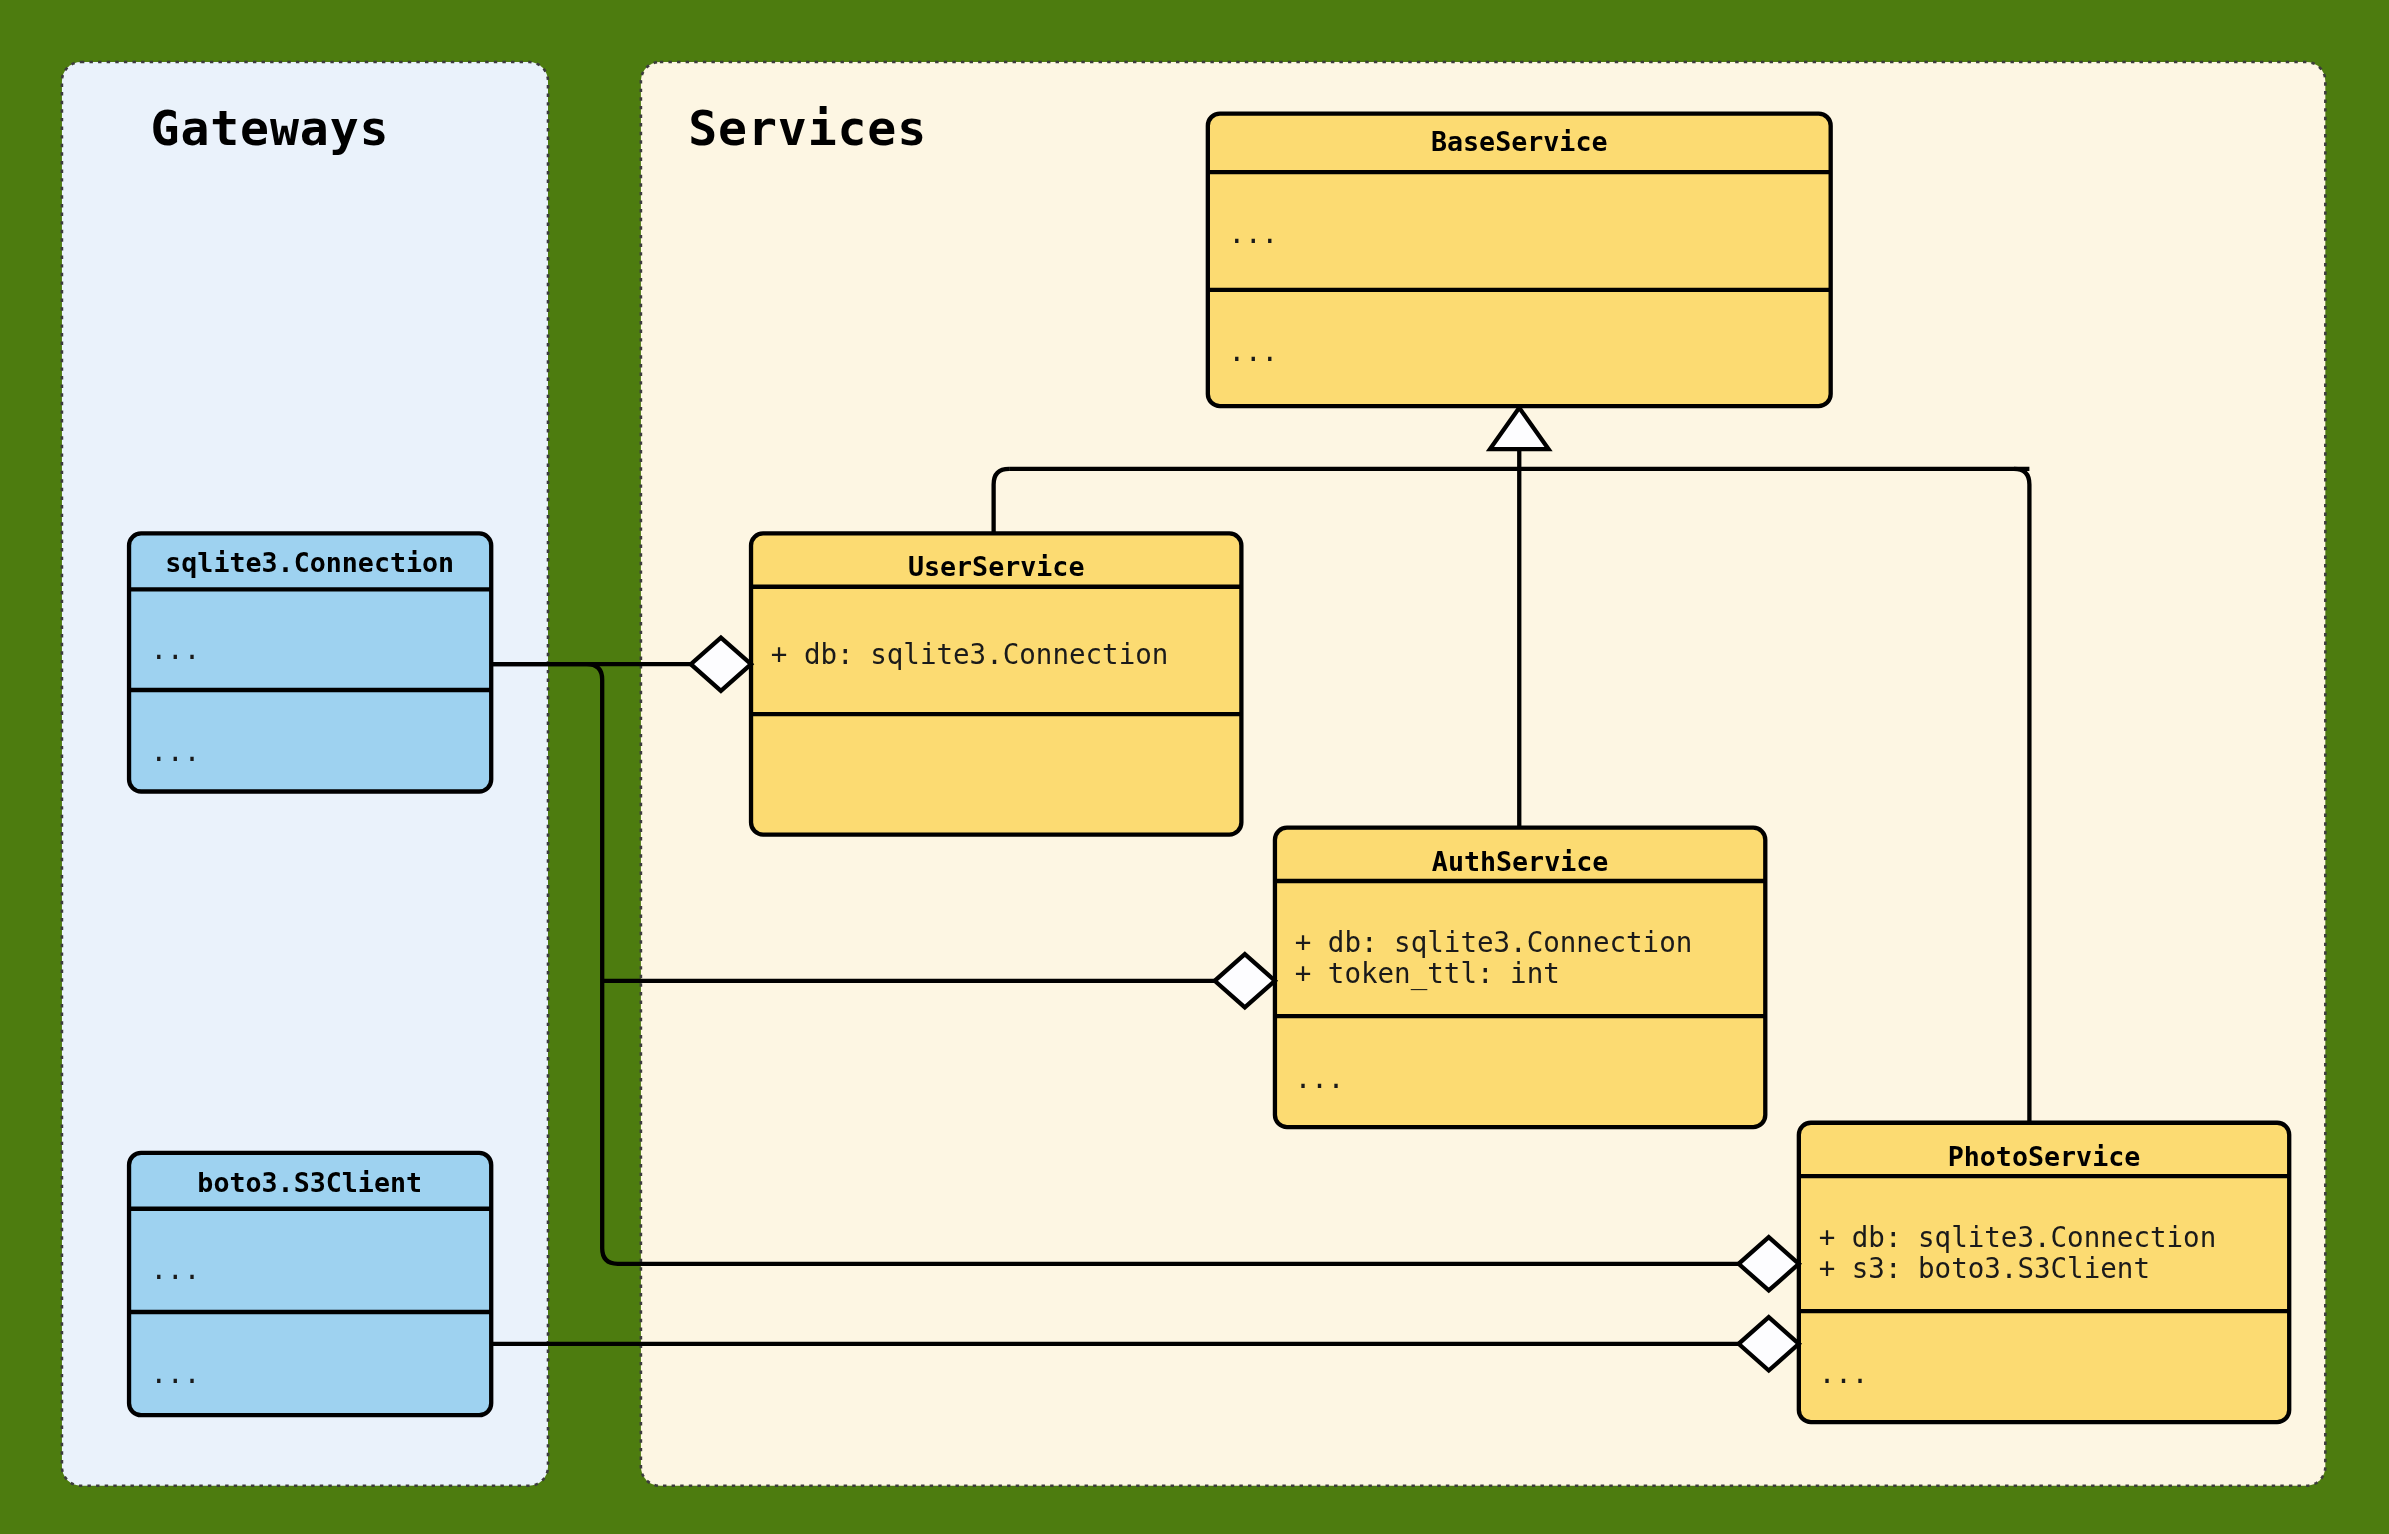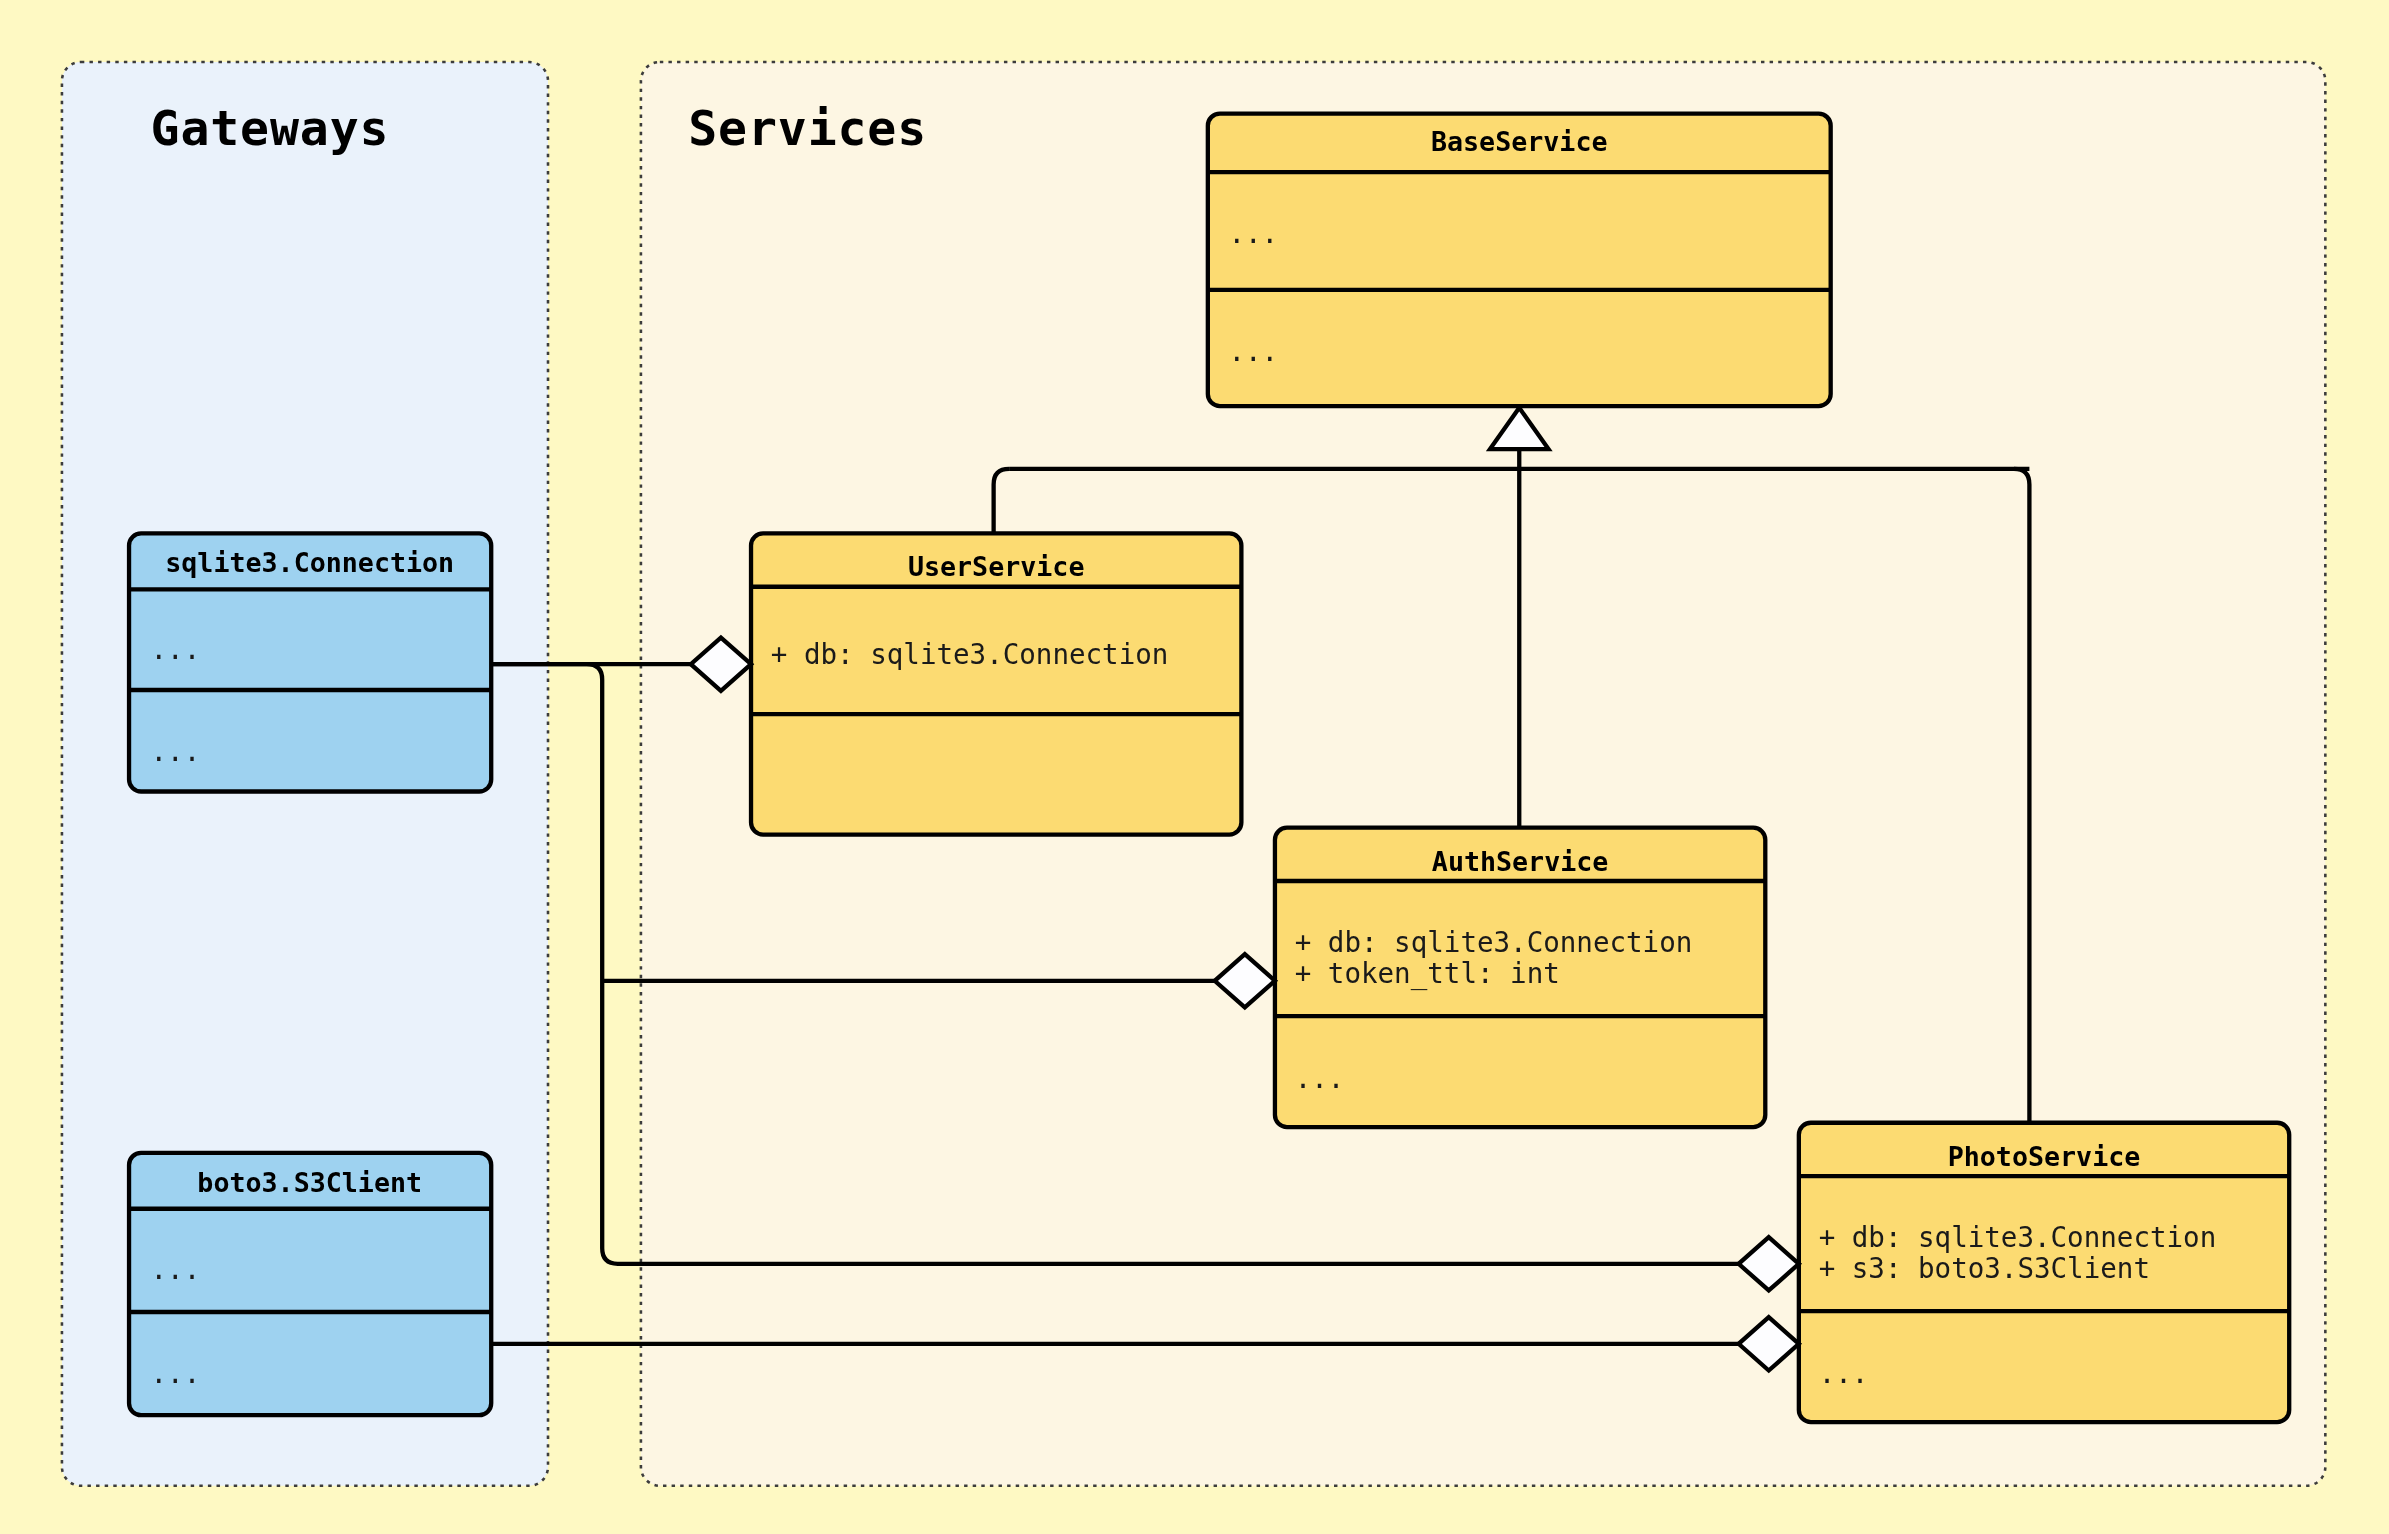--- a/index.html
+++ b/index.html
@@ -4,21 +4,21 @@
 <style>
   html, body {
     margin: 0;
     padding: 0;
     background: #ffffff;
   }
   #stage {
     position: relative;
     width: 2389px;
     height: 1534px;
-    background: #fef9c3;
+    background: #4d7c0f;
     font-family: "DejaVu Sans Mono", "Liberation Mono", monospace;
     overflow: hidden;
   }
   svg#diagram {
     position: absolute;
     left: 0;
     top: 0;
     width: 2389px;
     height: 1534px;
   }

